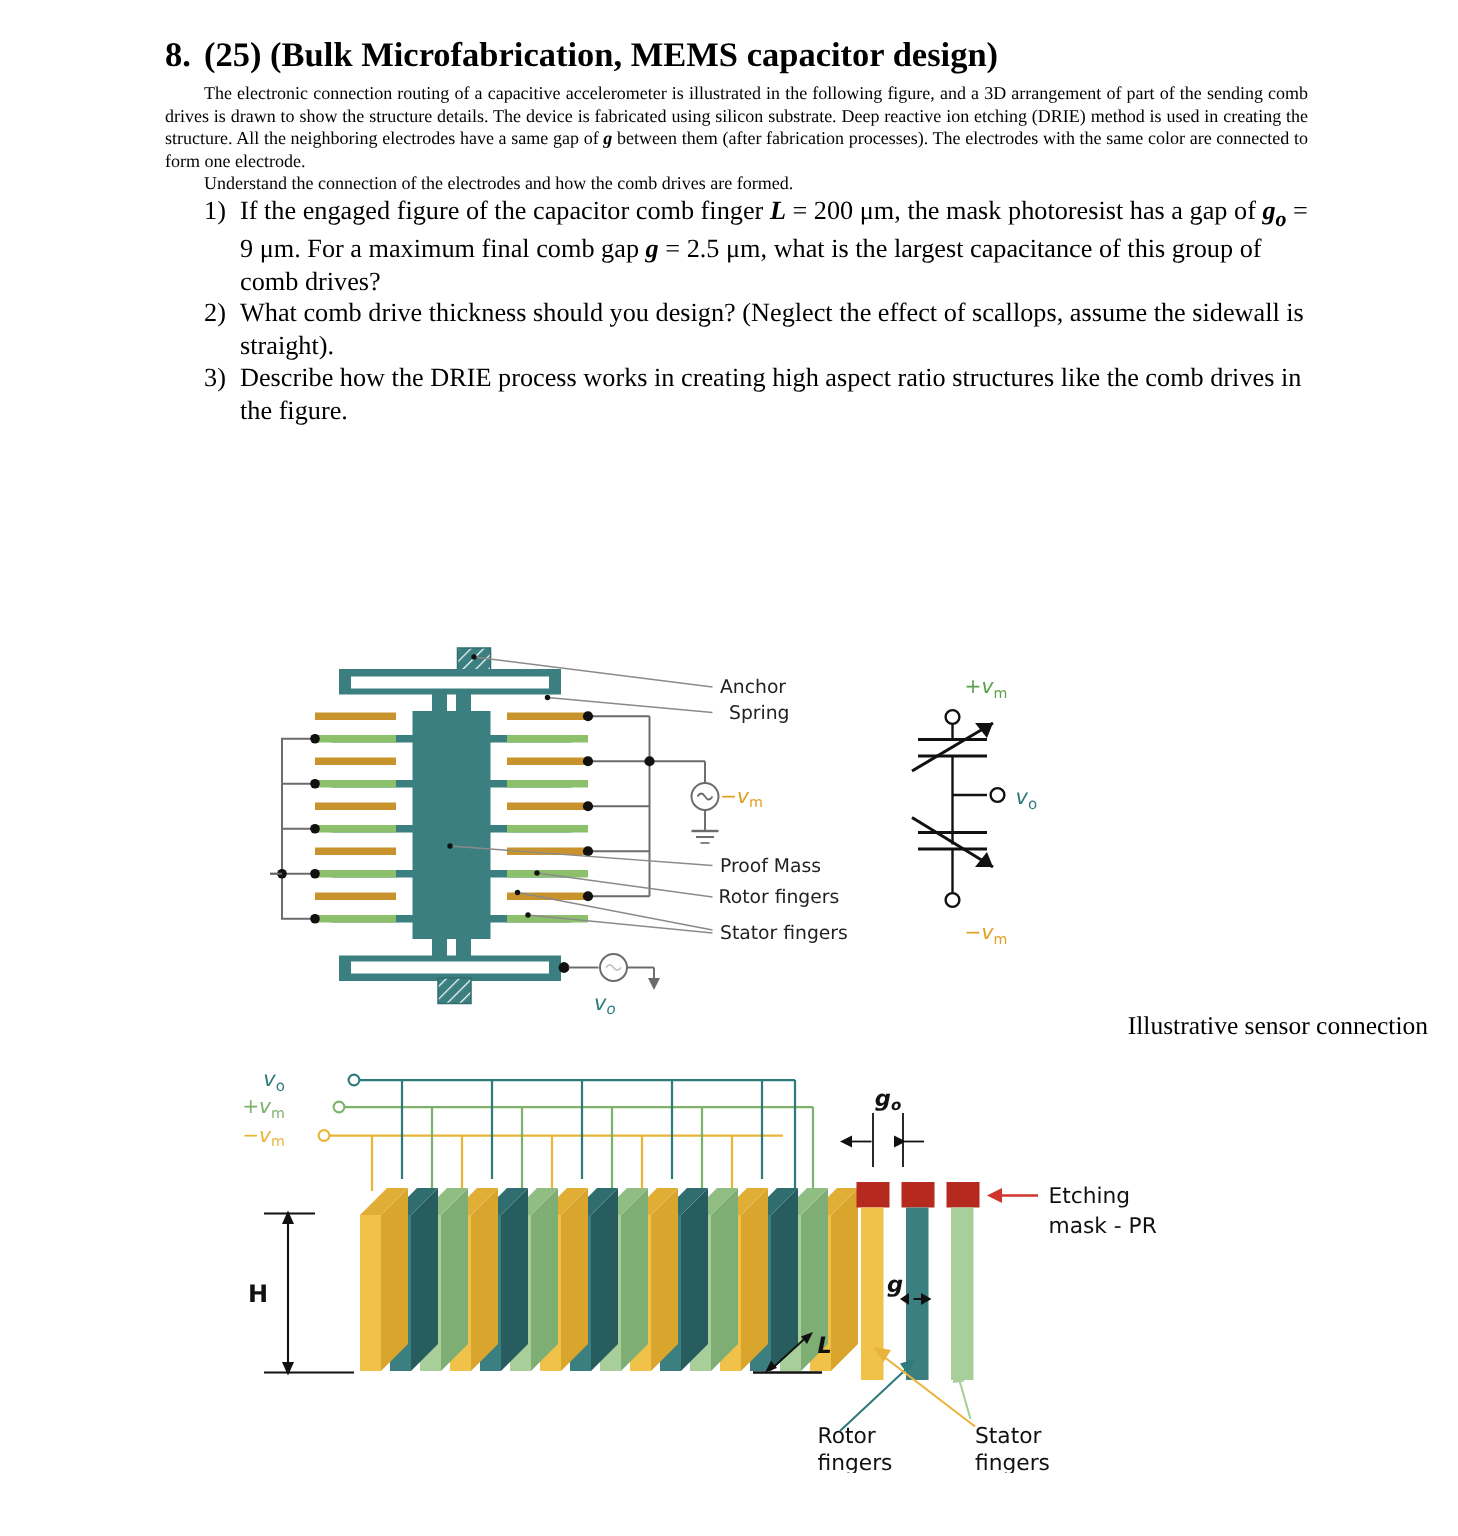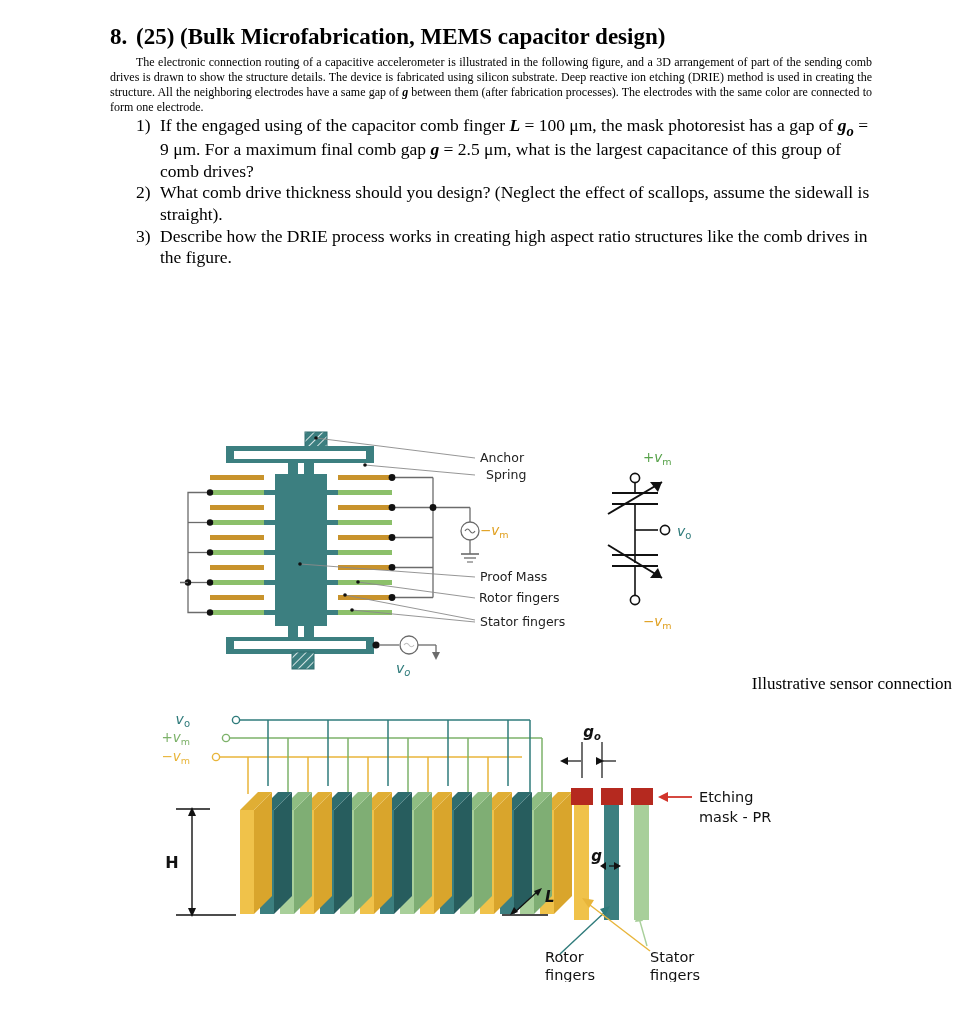--- a/index.html
+++ b/index.html
@@ -45,23 +45,24 @@
 
   <div class="textwrap">
 
     <div class="qtitle">
       <span class="num">8.</span><span>(25) (Bulk Microfabrication, MEMS capacitor design)</span>
     </div>
 
     <p class="para"><span>The electronic connection routing of a capacitive accelerometer is illustrated in the following figure, and a 3D arrangement of part of the sending comb drives is drawn to show the structure details. The device is fabricated using silicon substrate. Deep reactive ion etching (DRIE) method is used in creating the structure. All the neighboring electrodes have a same gap of </span><span class="bi">g</span><span> between them (after fabrication processes). The electrodes with the same color are connected to form one electrode.</span></p>
 
 
+    <p class="para">Understand the connection of the electrodes and how the comb drives are formed.</p>
 
     <ol class="qlist" id="qlist">
-        <li><span class="mk">1)</span><span>If the engaged using of the capacitor comb finger </span><span class="bi">L</span><span> = 100 μm, the mask photoresist has a gap of </span><span class="bi">g</span><sub class="bi">o</sub><span> = 9 μm. For a maximum final comb gap </span><span class="bi">g</span><span> = 2.5 μm, what is the largest capacitance of this group of comb drives?</span></li>
+        <li><span class="mk">1)</span><span>If the engaged figure of the capacitor comb finger </span><span class="bi">L</span><span> = 200 μm, the mask photoresist has a gap of </span><span class="bi">g</span><sub class="bi">o</sub><span> = 9 μm. For a maximum final comb gap </span><span class="bi">g</span><span> = 2.5 μm, what is the largest capacitance of this group of comb drives?</span></li>
         <li><span class="mk">2)</span><span>What comb drive thickness should you design? (Neglect the effect of scallops, assume the sidewall is straight).</span></li>
         <li><span class="mk">3)</span><span>Describe how the DRIE process works in creating high aspect ratio structures like the comb drives in the figure.</span></li>
       </ol>
   </div>
 
   <div class="fig1">
     <svg width="620" height="255" viewBox="0 0 620 255" xmlns="http://www.w3.org/2000/svg">
       <defs>
         <pattern id="hatch" width="6" height="6" patternUnits="userSpaceOnUse" patternTransform="rotate(45)">
           <rect width="6" height="6" fill="#3c7f80"></rect>

